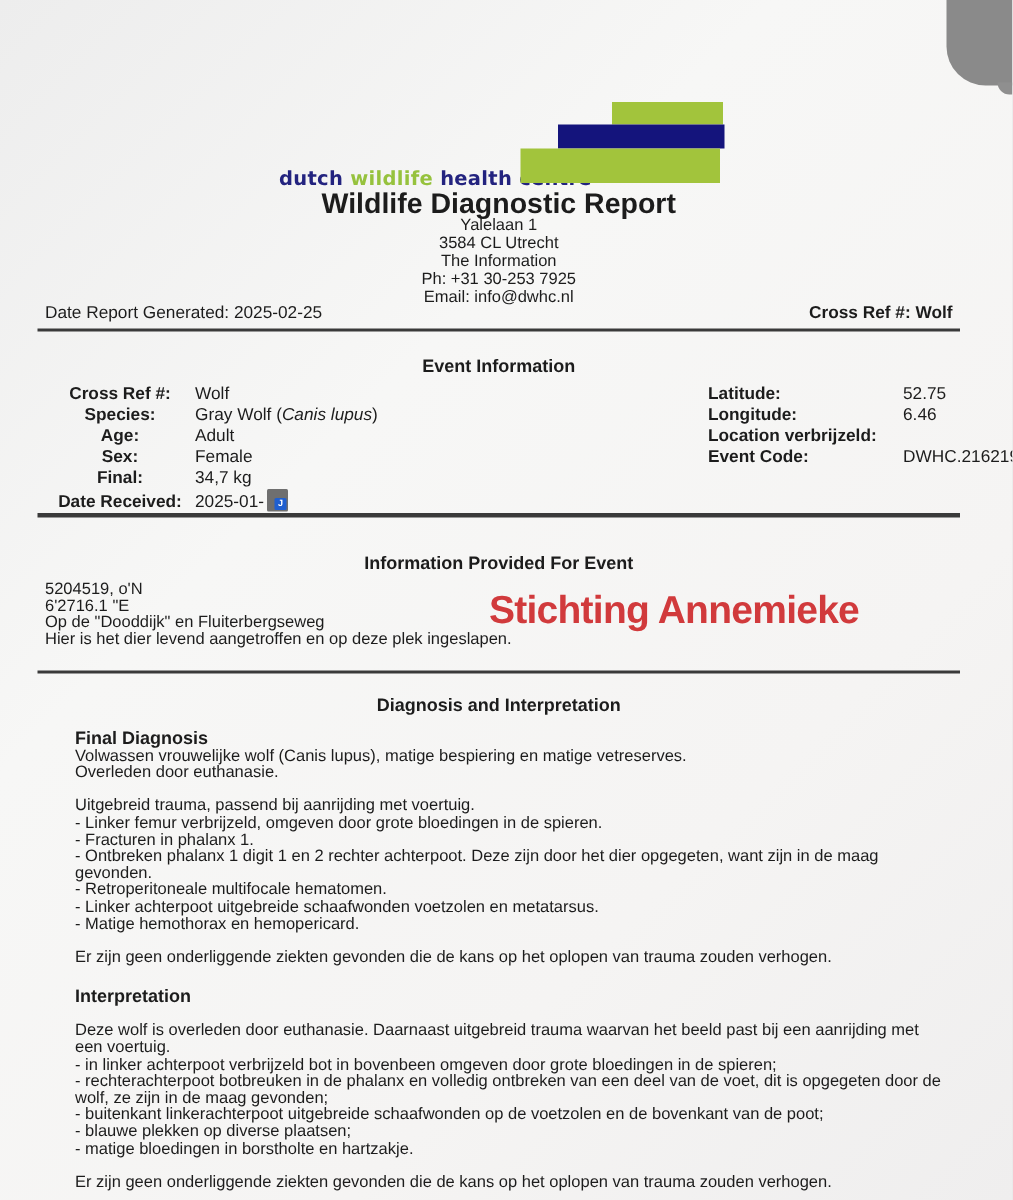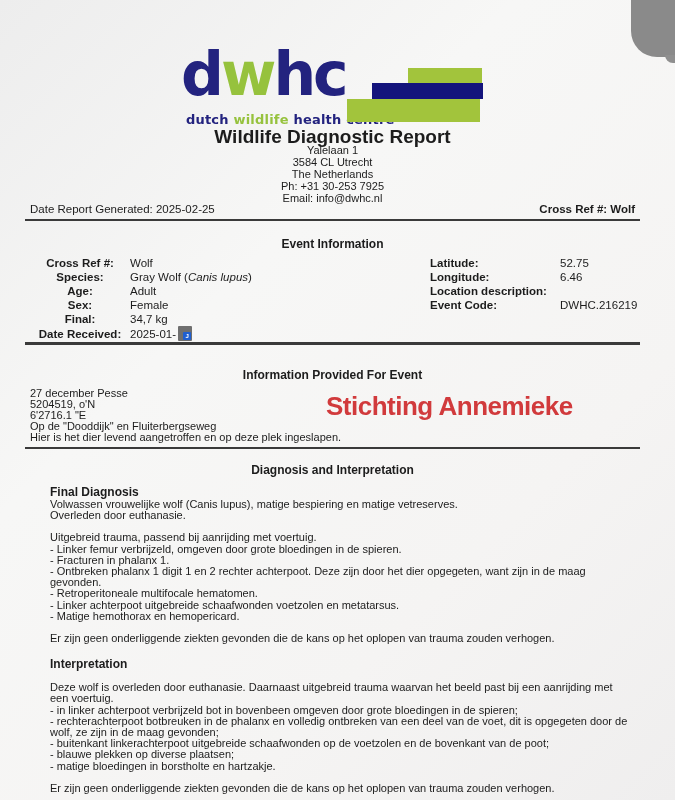--- a/index.html
+++ b/index.html
@@ -36,21 +36,21 @@
   .sec-head{position:absolute;left:25px;width:615px;text-align:center;font-weight:bold;font-size:12px;}
   .h-event{top:237px;}
   .h-info{top:368px;}
   .h-diag{top:463px;}
   
   .ev-col{position:absolute;font-size:11.5px;}
   .ev-left{left:30px;top:256px;}
   .ev-right{left:430px;top:256px;}
   .ev-row{height:14px;line-height:14px;white-space:nowrap;}
   .ev-left .lbl{display:inline-block;width:100px;font-weight:bold;text-align:center;}
-  .ev-right .lbl{display:inline-block;width:130px;font-weight:bold;}
+  .ev-right .lbl{display:inline-block;width:130px;font-weight:bold;margin-left:42px;}
   .it{font-style:italic;}
   .redact{display:inline-block;position:relative;width:14px;height:15px;background:#6f6f6f;
           vertical-align:-3px;margin-left:2px;border-radius:1px;}
   .redact-badge{position:absolute;right:1px;bottom:1px;width:8px;height:8px;background:#1f5fd0;
                 color:#fff;font-size:6px;line-height:8px;text-align:center;font-weight:bold;border-radius:1px;}
   
   .info-block{position:absolute;left:30px;top:388px;width:420px;font-size:11px;line-height:11px;}
   .stamp{position:absolute;left:326px;top:391px;font-size:26px;font-weight:bold;
          color:#d13a3c;letter-spacing:-0.5px;white-space:nowrap;}
   
@@ -60,38 +60,35 @@
   .sp{height:11px;}
   .sp-lg{height:14px;}
 </style>
 </head>
 <body>
 
 <div class="page">
 
   <div class="corner"></div>
 
-  <div class="logo-word">
-    <span class="c-navy">d</span><span class="c-green">w</span><span class="c-navy">h</span><span class="c-navy">c</span>
-  </div>
   <div class="logo-tagline">
     <span class="c-navy">dutch</span>
     <span class="c-green">wildlife</span>
     <span class="c-navy">health</span>
     <span class="c-navy">centre</span>
   </div>
   <div class="bar bar-top"></div>
   <div class="bar bar-mid"></div>
   <div class="bar bar-bot"></div>
 
   <div class="report-title">Wildlife Diagnostic Report</div>
   <div class="addr">
     <div>Yalelaan 1</div>
     <div>3584 CL Utrecht</div>
-    <div>The Netherlands</div>
+    <div>The Information</div>
     <div>Ph: +31 30-253 7925</div>
     <div>Email: info@dwhc.nl</div>
   </div>
 
   <div class="meta">
     <span>Date Report Generated: 2025-02-25</span>
     <span class="right">Cross Ref #: Wolf</span>
   </div>
   <div class="rule rule1"></div>
 
@@ -119,32 +116,31 @@
   </div>
 
   <div class="ev-col ev-right">
     <div class="ev-row">
       <span class="lbl">Latitude:</span><span>52.75</span>
     </div>
     <div class="ev-row">
       <span class="lbl">Longitude:</span><span>6.46</span>
     </div>
     <div class="ev-row">
-      <span class="lbl">Location description:</span><span></span>
+      <span class="lbl">Location verbrijzeld:</span><span></span>
     </div>
     <div class="ev-row">
       <span class="lbl">Event Code:</span><span>DWHC.216219</span>
     </div>
   </div>
 
   <div class="rule rule2"></div>
 
   <div class="sec-head h-info">Information Provided For Event</div>
   <div class="info-block">
-    <div>27 december Pesse</div>
     <div>5204519, o'N</div>
     <div>6'2716.1 "E</div>
     <div>Op de "Dooddijk" en Fluiterbergseweg</div>
     <div>Hier is het dier levend aangetroffen en op deze plek ingeslapen.</div>
   </div>
   <div class="stamp">Stichting Annemieke</div>
 
   <div class="rule rule3"></div>
 
   <div class="sec-head h-diag">Diagnosis and Interpretation</div>

